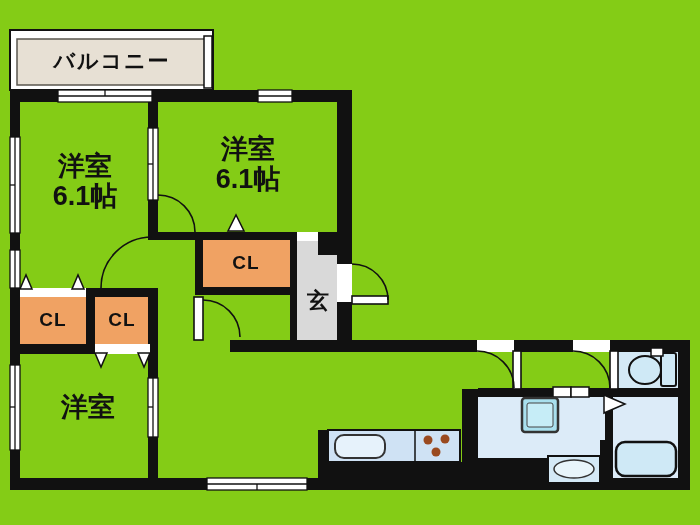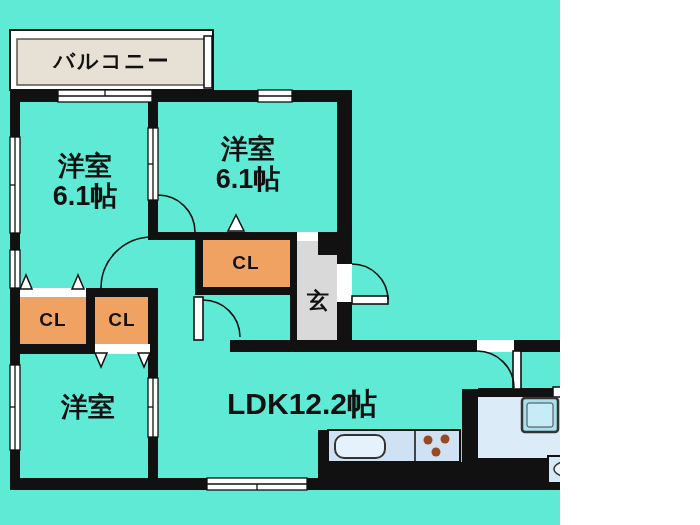--- a/index.html
+++ b/index.html
@@ -1,16 +1,16 @@
 <!DOCTYPE html>
 <html><head>
 <meta charset="utf-8">
 <style>
   html,body{margin:0;padding:0;background:#ffffff;}
-  #stage{position:relative;width:560px;height:525px;background:#5eead4;overflow:hidden;
+  #stage{position:relative;width:700px;height:525px;background:#84cc16;overflow:hidden;
          font-family:"Liberation Sans","DejaVu Sans",sans-serif;}
   #plan-svg{position:absolute;left:0;top:0;}
   .lbl{position:absolute;transform:translate(-50%,-50%);color:#111;font-weight:600;
        white-space:nowrap;text-align:center;line-height:1.12;}
   .room-lbl{font-size:27px;}
   .ldk-lbl{font-size:30px;}
   .cl-lbl{font-size:19px;letter-spacing:1px;}
   .gen-lbl{font-size:22px;}
   .bal-lbl{font-size:21px;letter-spacing:2px;}
 </style>
@@ -174,20 +174,19 @@
 
   <div class="lbl room-lbl" style="left:248px;top:164px;">
     <div>洋室</div>
     <div>6.1帖</div>
   </div>
 
   <div class="lbl room-lbl" style="left:88px;top:407px;">
     <div>洋室</div>
   </div>
 
-  <div class="lbl ldk-lbl" style="left:302px;top:404px;"><span>LDK</span><span>12.2帖</span></div>
 
   <div class="lbl cl-lbl" style="left:53px;top:320px;">CL</div>
   <div class="lbl cl-lbl" style="left:122px;top:320px;">CL</div>
   <div class="lbl cl-lbl" style="left:246px;top:263px;">CL</div>
 
   <div class="lbl gen-lbl" style="left:318px;top:301px;">玄</div>
 </div>
 
 </body></html>

